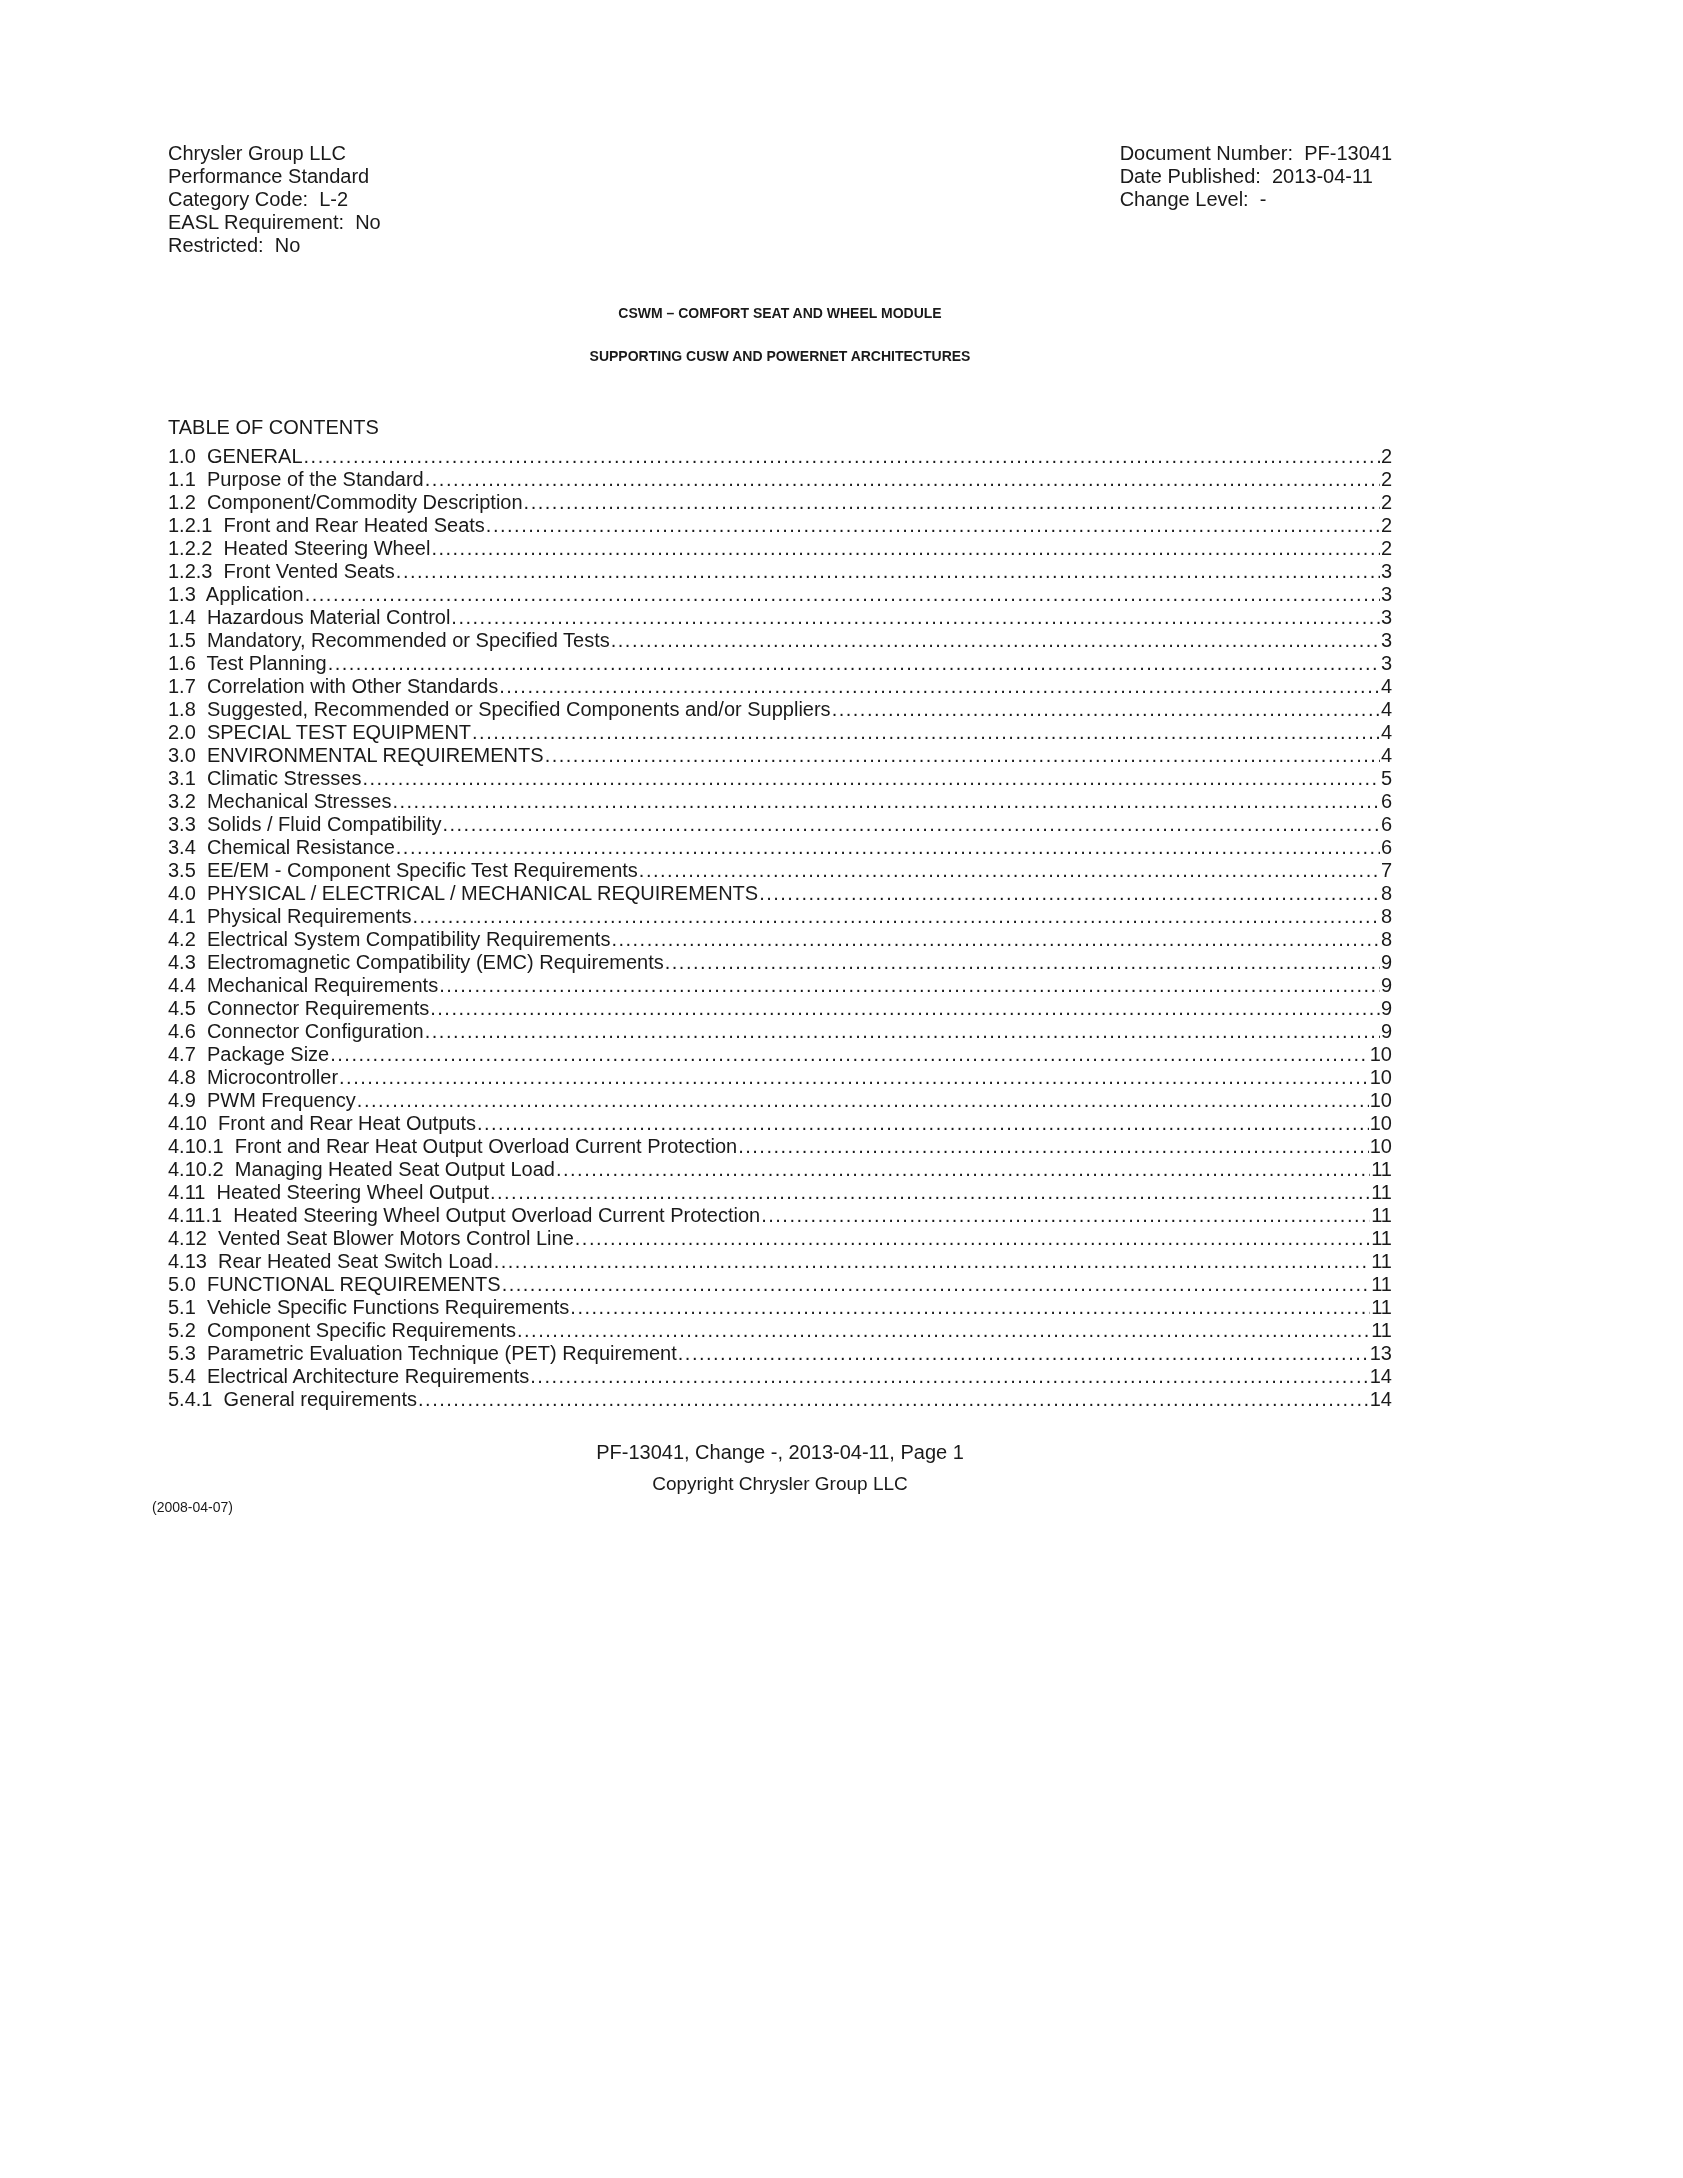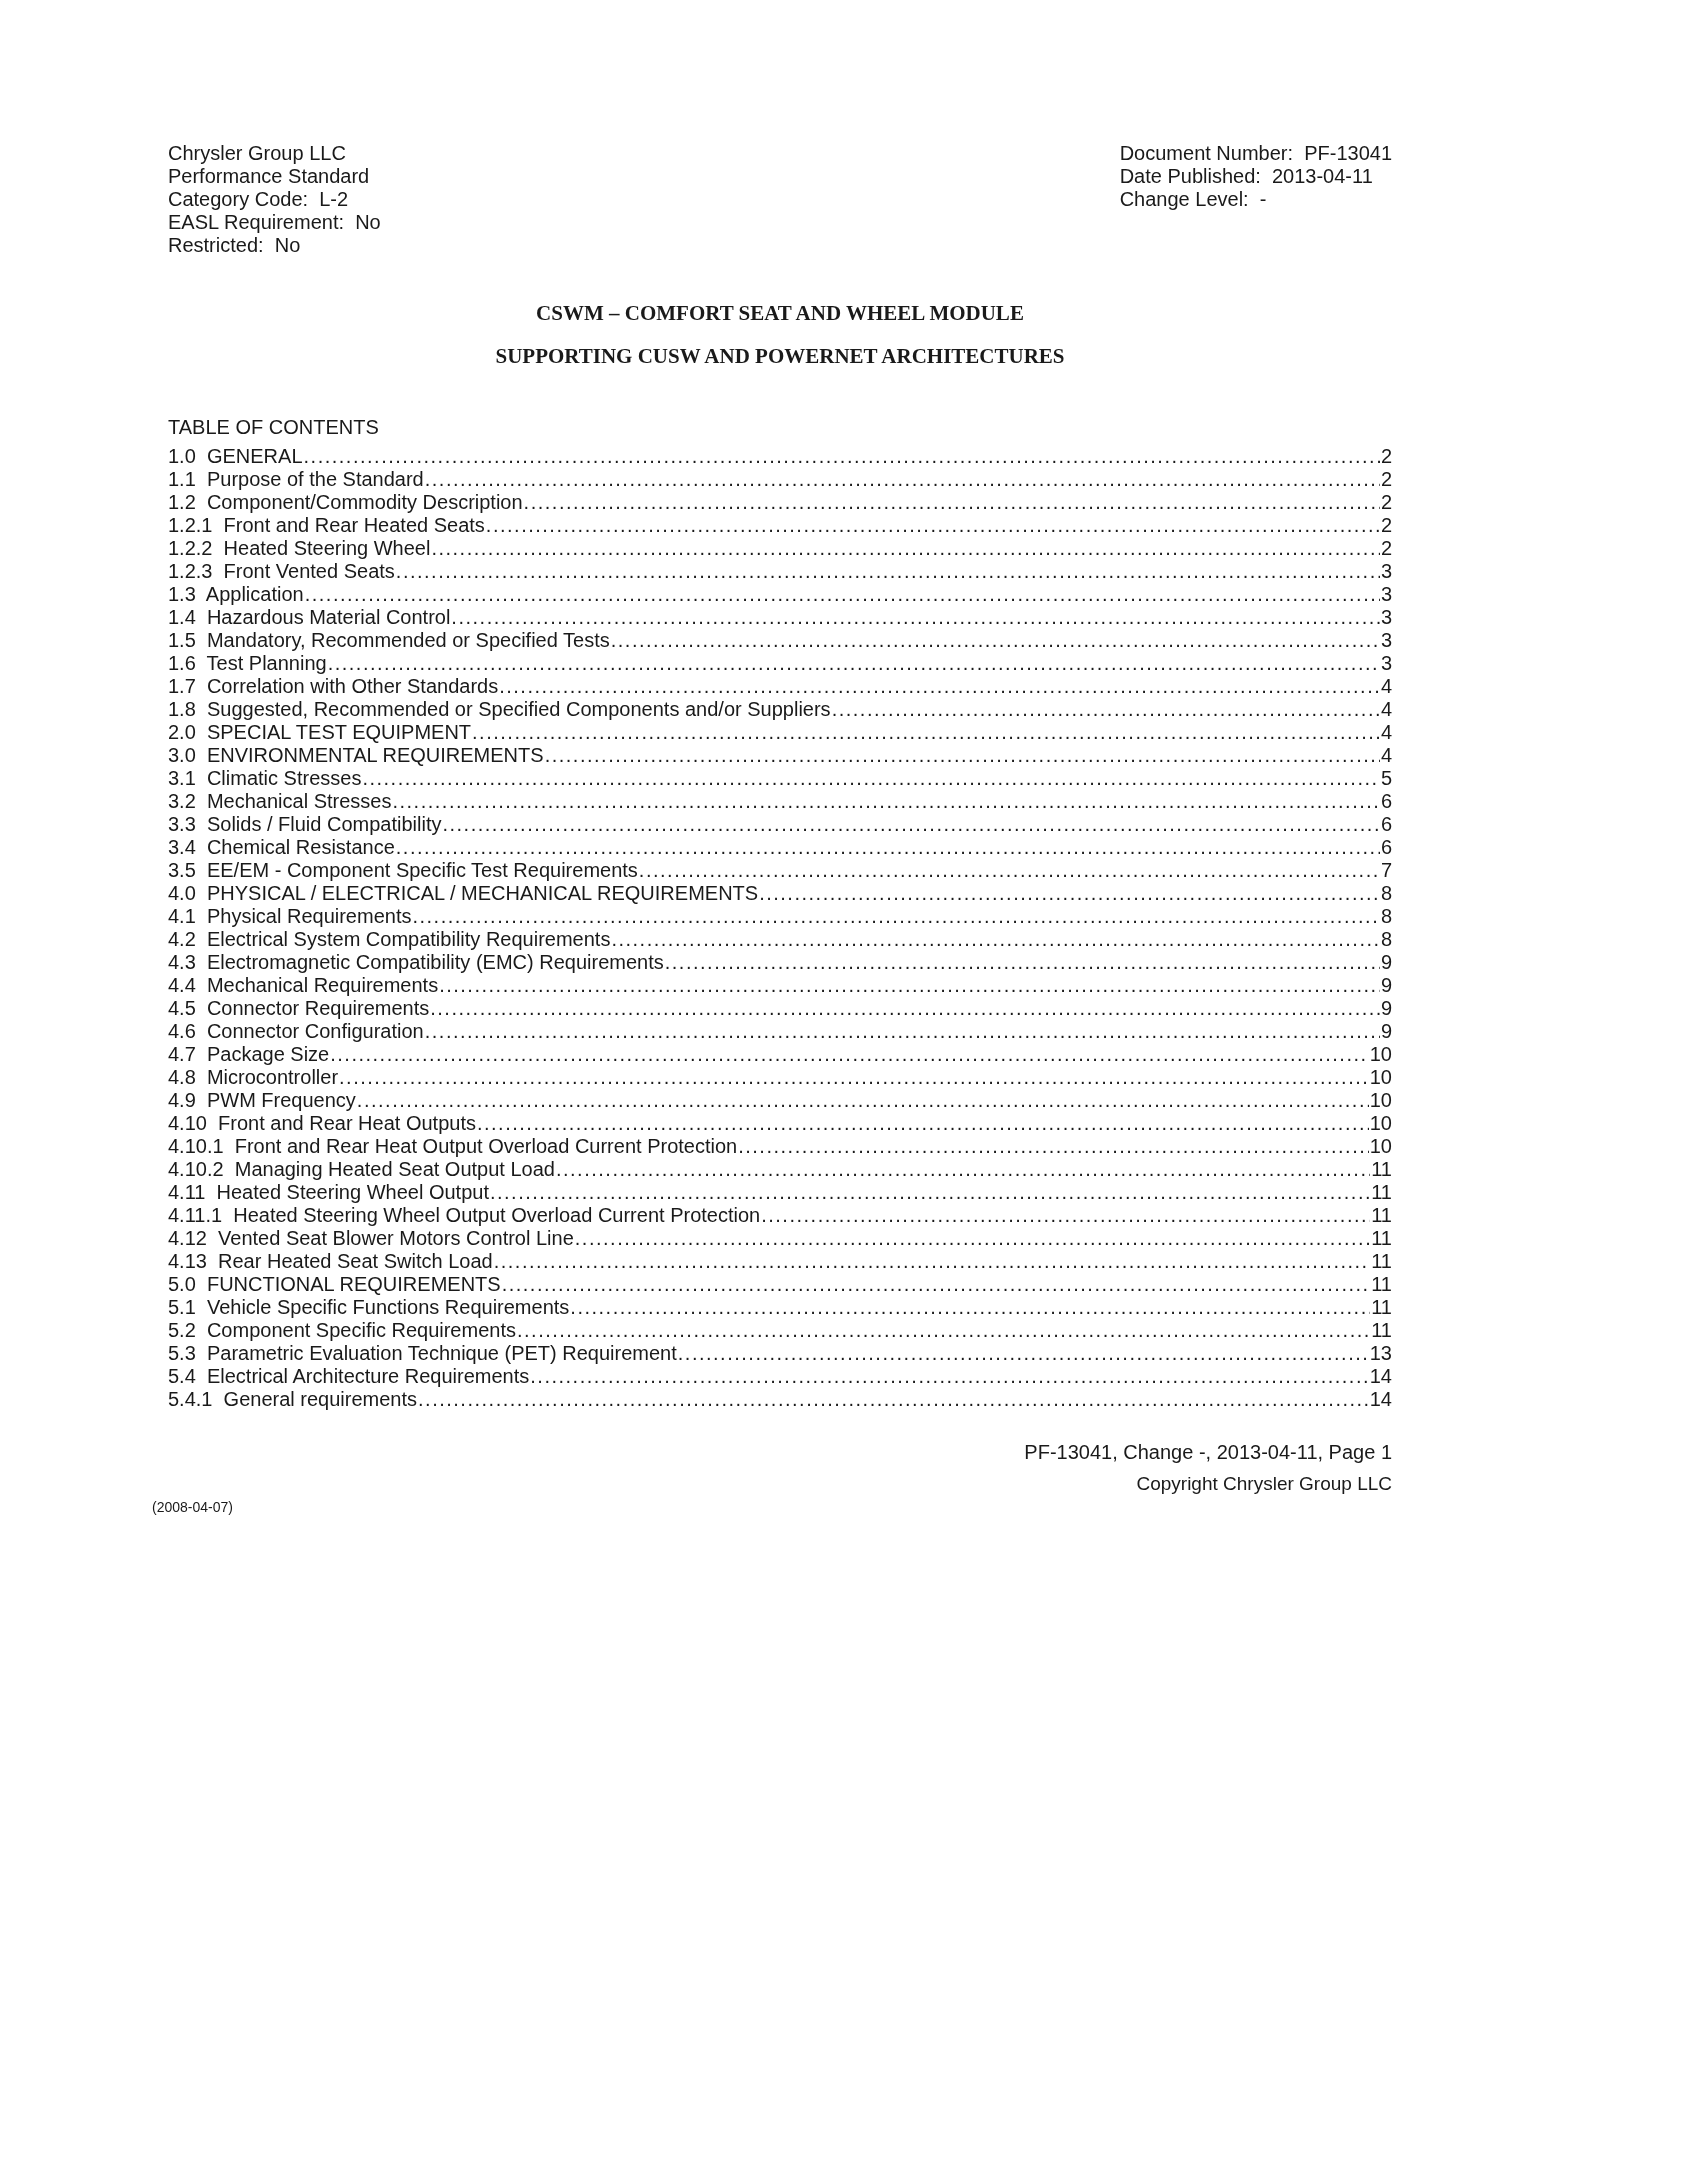--- a/index.html
+++ b/index.html
@@ -13,38 +13,38 @@
     font-family: "Liberation Sans", sans-serif;
     font-size: 20px;
     line-height: 23px;
     padding: 142px 168px 0 168px;
     overflow: hidden;
   }
   .doc-header { display: flex; justify-content: space-between; }
   .header-right { text-align: left; }
   .hline { white-space: pre; }
   .title-block { text-align: center; margin-top: 45px; }
-  .doc-title, .doc-subtitle { font-weight: bold; font-size: 21px; white-space: pre; font-family: Liberation Serif, serif; }
+  .doc-title, .doc-subtitle { font-weight: bold; font-size: 14px; white-space: pre; }
   .doc-subtitle { margin-top: 20px; }
   .toc-heading { margin-top: 48px; }
   .toc { margin-top: 6px; }
   .toc-row { display: flex; }
   .toc-label { flex: 0 0 auto; white-space: pre; }
   .toc-leader {
     flex: 1 1 auto;
     overflow: hidden;
     white-space: nowrap;
     letter-spacing: 1.5px;
     margin: 0 1px;
   }
   .toc-leader::after {
     content: "................................................................................................................................................................................................................................................";
   }
   .toc-page { flex: 0 0 auto; white-space: pre; }
-  .doc-footer { text-align: right; margin-top: 30px; }
+  .doc-footer { text-align: center; margin-top: 30px; }
   .footer-copyright { margin-top: 8px; font-size: 19px; }
   .footer-note {
     position: absolute;
     left: 152px;
     top: 1499px;
     font-size: 14px;
     line-height: 16px;
   }
 </style>
 </head>

